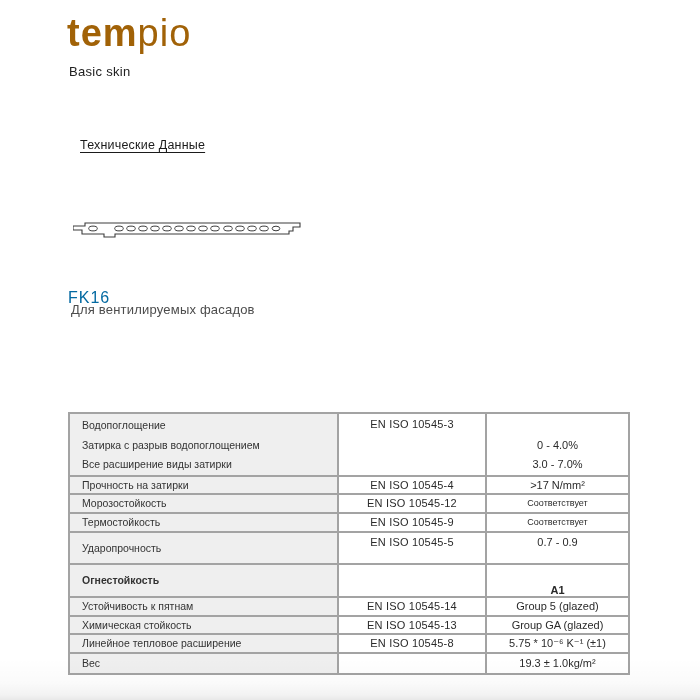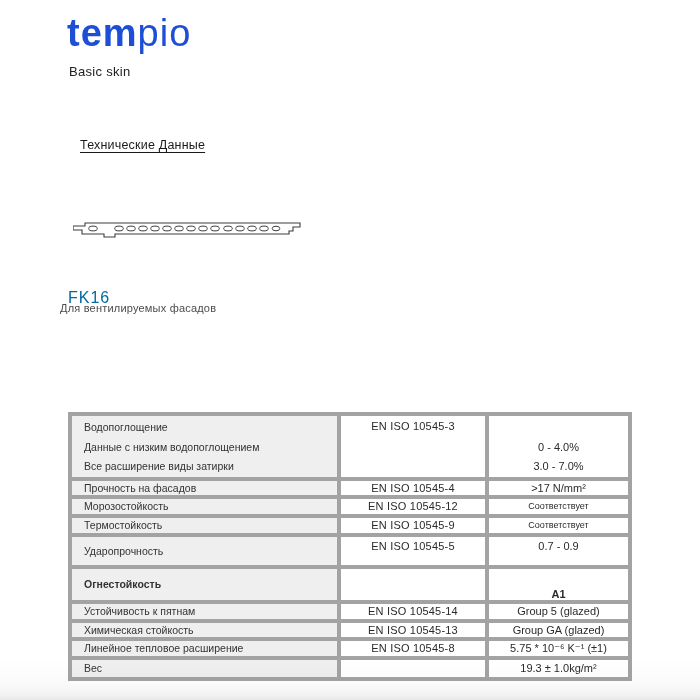--- a/index.html
+++ b/index.html
@@ -8,21 +8,21 @@
     font-family: "Liberation Sans", "DejaVu Sans", sans-serif;
     color: #1d1d1d;
     position: relative;
     overflow: hidden;
   }
   .page { position: relative; width: 700px; height: 700px; background: #fff; }
 
   
   .logo {
     position: absolute; left: 67px; top: 14px;
-    font-size: 38px; letter-spacing: 1px; color: #1d4ed8; line-height: 1;
+    font-size: 38px; letter-spacing: 1px; color: #a16207; line-height: 1;
   }
   .logo .bold  { font-weight: 800; }
   .logo .light { font-weight: 300; }
   .subtitle {
     position: absolute; left: 69px; top: 64px;
     font-size: 13px; font-weight: 400; color: #212121; letter-spacing: 0.3px;
   }
 
   
   .section-title {
@@ -33,32 +33,32 @@
 
   
   .drawing { position: absolute; left: 73px; top: 216px; }
 
   
   .product-code {
     position: absolute; left: 68px; top: 281px;
     font-size: 16px; font-weight: 500; letter-spacing: 1px; color: #0369a1; margin-top: 8px;
   }
   .product-desc {
-    position: absolute; left: 60px; top: 302px;
-    font-size: 11px; color: #4c4c4c; letter-spacing: 0.2px;
+    position: absolute; left: 71px; top: 302px;
+    font-size: 13px; color: #4c4c4c; letter-spacing: 0.2px;
   }
 
   
   .specs-wrap { position: absolute; left: 68px; top: 412px; }
   table.specs {
     border-collapse: collapse; table-layout: fixed; width: 560px;
     font-size: 11px; color: #2a2a2a;
   }
   table.specs td {
-    border: 4px solid #a3a3a3;
+    border: 2px solid #a3a3a3;
     vertical-align: middle;
     overflow: hidden;
   }
   td.label-cell {
     background: #efefef;
     padding-left: 12px;
     font-size: 10.5px;
     color: #333;
     text-align: left;
   }
@@ -137,33 +137,33 @@
     <table class="specs">
       <colgroup>
         <col style="width:269px">
         <col style="width:148px">
         <col style="width:143px">
       </colgroup>
       <tbody>
           <tr>
             <td class="label-cell">
               <div class="line">Водопоглощение</div>
-              <div class="line">Данные с низким водопоглощением</div>
+              <div class="line">Затирка с разрыв водопоглощением</div>
               <div class="line">Все расширение виды затирки</div>
             </td>
             <td class="standard-cell">EN ISO 10545-3</td>
             <td class="value-cell">
               <div class="line">&nbsp;</div>
               <div class="line">0 - 4.0%</div>
               <div class="line">3.0 - 7.0%</div>
             </td>
           </tr>
           <tr>
             <td class="label-cell">
-              <div class="line">Прочность на фасадов</div>
+              <div class="line">Прочность на затирки</div>
             </td>
             <td class="standard-cell">EN ISO 10545-4</td>
             <td class="value-cell">
               <div class="line">&gt;17 N/mm²</div>
             </td>
           </tr>
           <tr>
             <td class="label-cell">
               <div class="line">Морозостойкость</div>
             </td>

